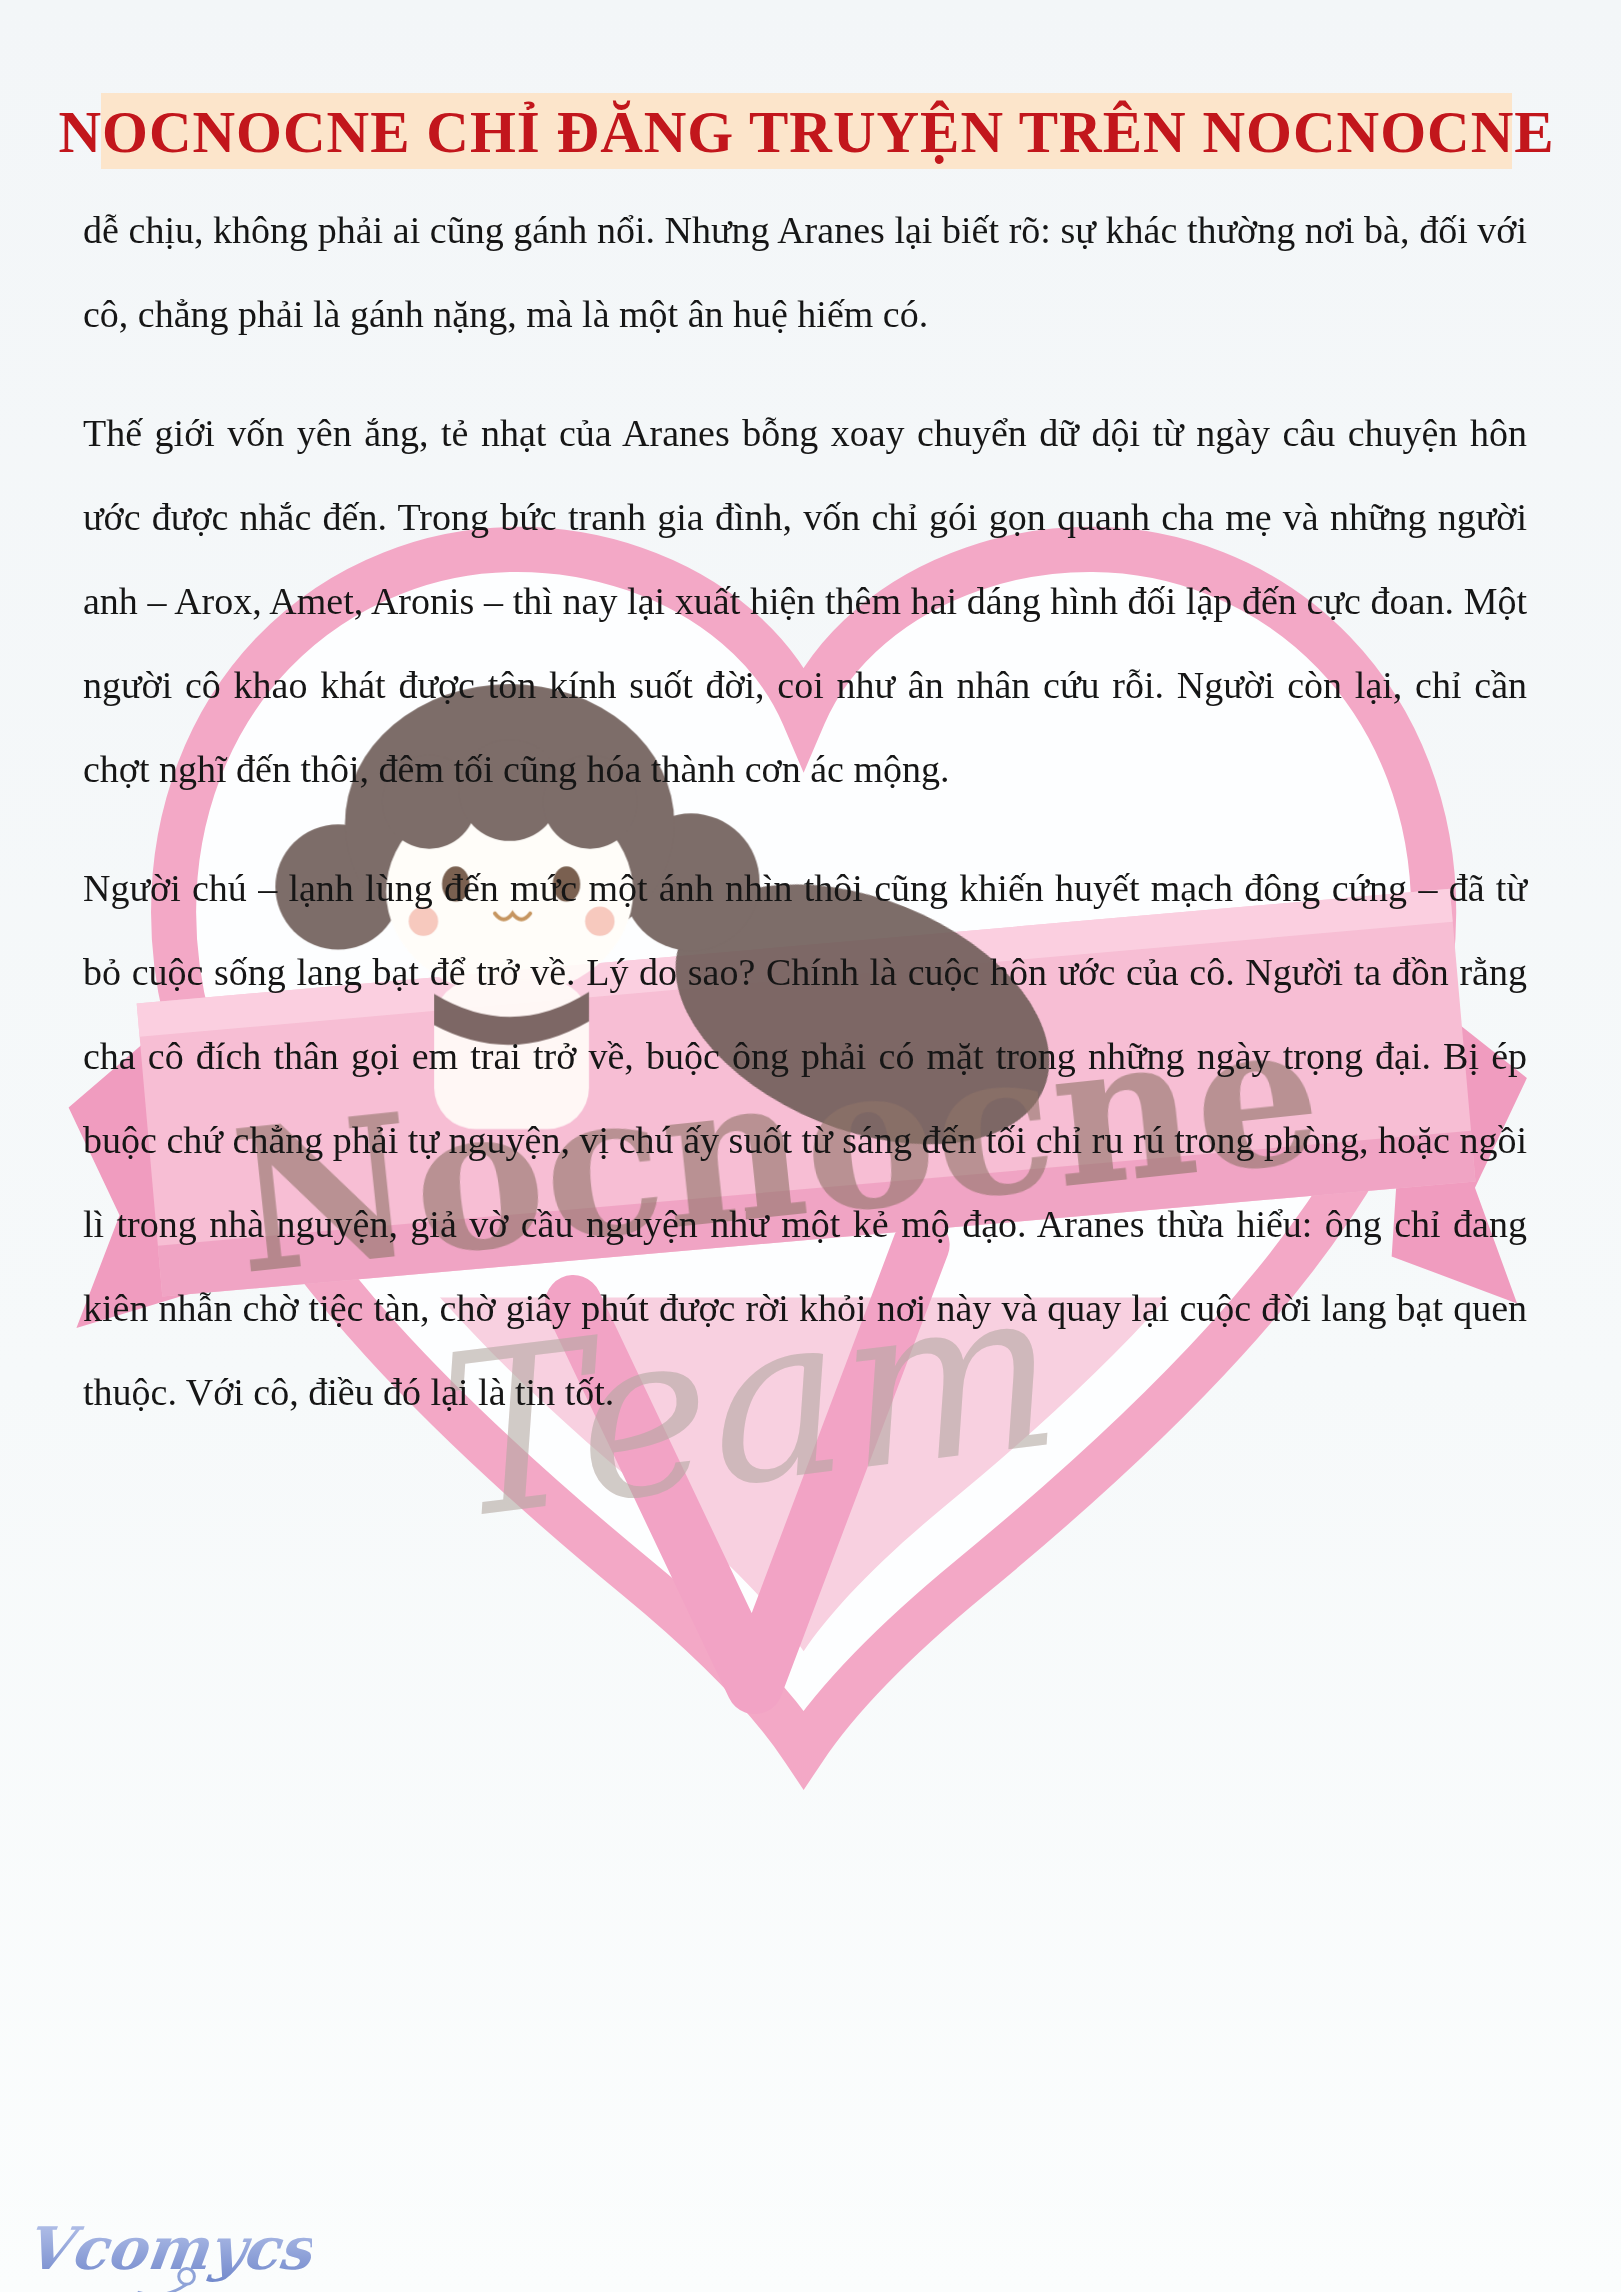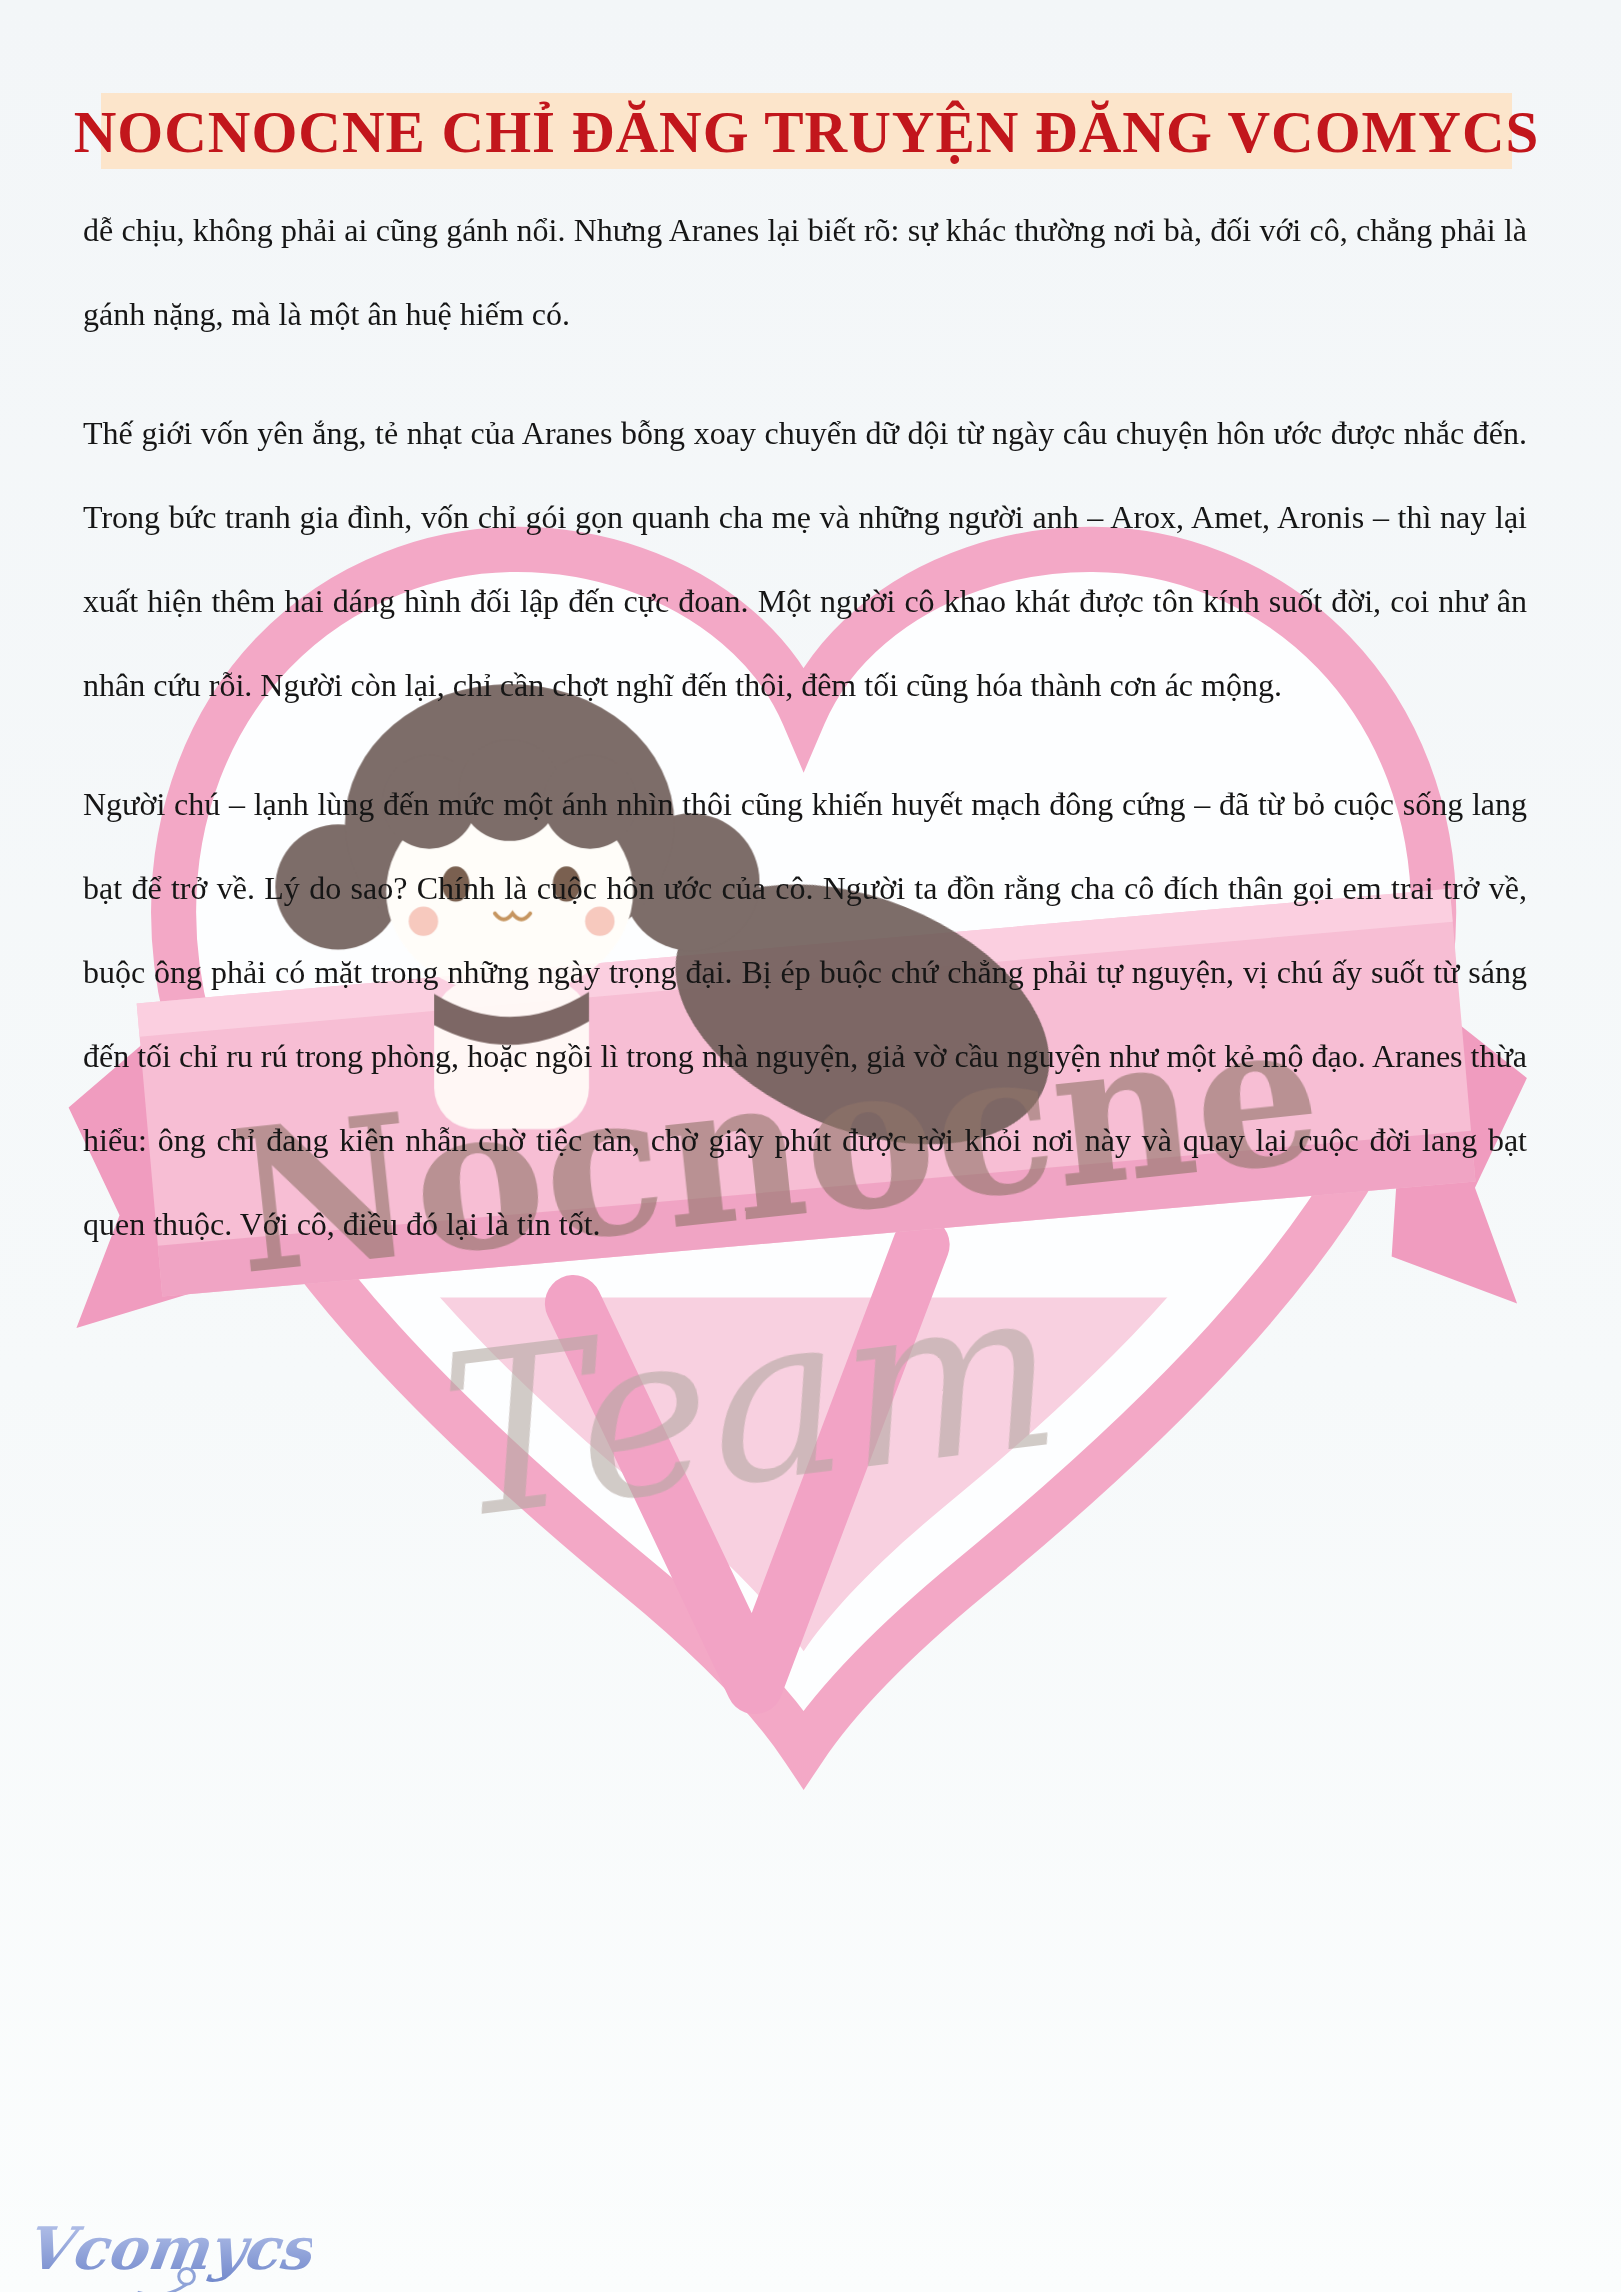--- a/index.html
+++ b/index.html
@@ -23,21 +23,21 @@
   .header-text{
     font-weight:bold;font-size:59px;letter-spacing:1px;
     color:#c2161c;white-space:nowrap;line-height:1;
     padding-top:3.9px;
   }
   .story{
     position:absolute;left:83px;top:188px;width:1456px;z-index:2;
   }
   .story p{
     margin:0 12px 35px 0;
-    font-size:32px;line-height:84px;
+    font-size:38px;line-height:84px;
     color:#161616;
     text-align:justify;
   }
   .logo{
     position:absolute;left:17.6px;top:2194px;z-index:2;
   }
 </style>
 </head>
 <body>
 
@@ -87,21 +87,21 @@
       <path d="M 505 932 q 9 12 18 0 q 9 12 18 0" stroke="#c08a4e" stroke-width="4" fill="none" stroke-linecap="round"></path>
       <rect x="443" y="1000" width="158" height="152" rx="42" fill="#fffdf9"></rect>
       <path d="M 443 1014 Q 522 1062 601 1012 L 601 1042 Q 522 1088 443 1046 Z" fill="#6f5d58"></path>
     </g>
 
     <text x="800" y="1240" text-anchor="middle" font-family="DejaVu Serif, serif" font-weight="bold" font-size="200" fill="#8f7468" opacity="0.6" transform="rotate(-6 800 1240)">Nocnocne</text>
     <text x="775" y="1510" text-anchor="middle" font-family="DejaVu Serif, serif" font-style="italic" font-size="230" fill="#b5a8a2" opacity="0.6" transform="rotate(-7 775 1510)">Team</text>
   </svg>
 
   <div class="header-bar">
-    <span class="header-text">NOCNOCNE CHỈ ĐĂNG TRUYỆN ĐĂNG VCOMYCS</span>
+    <span class="header-text">NOCNOCNE CHỈ ĐĂNG TRUYỆN TRÊN NOCNOCNE</span>
   </div>
 
   <div class="story">
     <p>dễ chịu, không phải ai cũng gánh nổi. Nhưng Aranes lại biết rõ: sự khác thường nơi bà, đối với cô, chẳng phải là gánh nặng, mà là một ân huệ hiếm có.</p>
     <p>Thế giới vốn yên ắng, tẻ nhạt của Aranes bỗng xoay chuyển dữ dội từ ngày câu chuyện hôn ước được nhắc đến. Trong bức tranh gia đình, vốn chỉ gói gọn quanh cha mẹ và những người anh – Arox, Amet, Aronis – thì nay lại xuất hiện thêm hai dáng hình đối lập đến cực đoan. Một người cô khao khát được tôn kính suốt đời, coi như ân nhân cứu rỗi. Người còn lại, chỉ cần chợt nghĩ đến thôi, đêm tối cũng hóa thành cơn ác mộng.</p>
     <p>Người chú – lạnh lùng đến mức một ánh nhìn thôi cũng khiến huyết mạch đông cứng – đã từ bỏ cuộc sống lang bạt để trở về. Lý do sao? Chính là cuộc hôn ước của cô. Người ta đồn rằng cha cô đích thân gọi em trai trở về, buộc ông phải có mặt trong những ngày trọng đại. Bị ép buộc chứ chẳng phải tự nguyện, vị chú ấy suốt từ sáng đến tối chỉ ru rú trong phòng, hoặc ngồi lì trong nhà nguyện, giả vờ cầu nguyện như một kẻ mộ đạo. Aranes thừa hiểu: ông chỉ đang kiên nhẫn chờ tiệc tàn, chờ giây phút được rời khỏi nơi này và quay lại cuộc đời lang bạt quen thuộc. Với cô, điều đó lại là tin tốt.</p>
   </div>
 
   <svg class="logo" width="294" height="108" viewBox="0 0 300 110">
     <defs>

